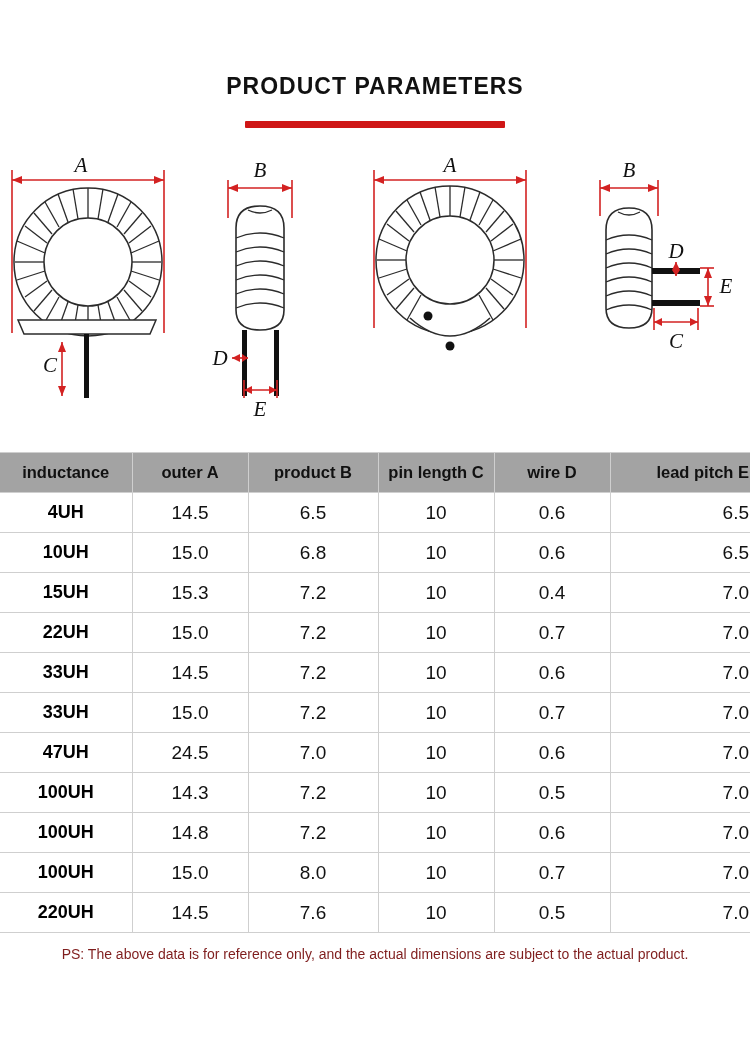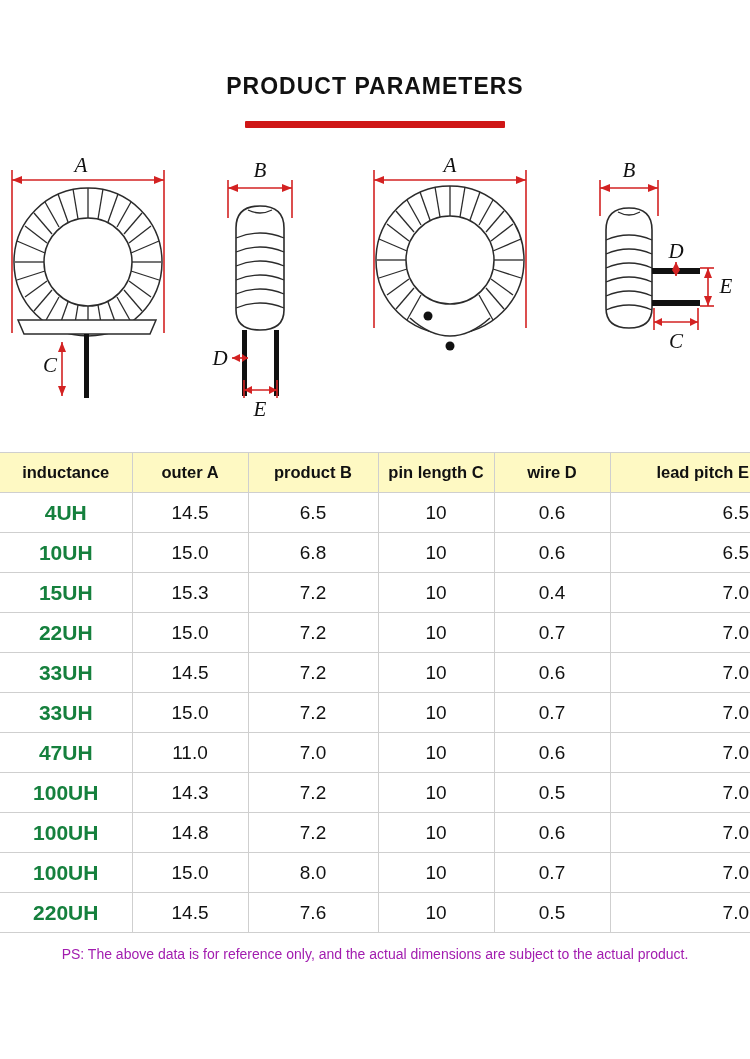--- a/index.html
+++ b/index.html
@@ -82,41 +82,41 @@
   table.params th, table.params td {
     border: 1px solid #cfcfcf;
     text-align: center;
     height: 37px;
     vertical-align: middle;
   }
   table.params th {
     font-size: 16.5px;
     font-weight: bold;
     color: #111;
-    background: #fef9c3;
+    background: #a3a3a3;
   }
   table.params td {
     font-size: 19px;
     color: #111;
   }
   table.params td.ind {
-    font-size: 21px;
+    font-size: 18px;
     font-weight: bold;
-    color: #15803d;
+    color: #000000;
   }
   table.params tr:first-child th { border-top: 1px solid #cfcfcf; }
   table.params th:first-child, table.params td:first-child { border-left: none; }
   table.params th:last-child, table.params td:last-child { border-right: none; text-align: right; }
 
   
   td.pale { color: #8e9aa4; }
 
   .footnote {
     font-size: 14px;
-    color: #a21caf;
+    color: #7f1d1d;
     text-align: center;
     padding-top: 13px;
   }
 </style>
 </head>
 <body>
 
 <div class="page">
 
   <div class="title-block">
@@ -399,21 +399,21 @@
       <tr>
         <td class="ind">33UH</td>
         <td>15.0</td>
         <td>7.2</td>
         <td>10</td>
         <td>0.7</td>
         <td>7.0</td>
       </tr>
       <tr>
         <td class="ind">47UH</td>
-        <td>11.0</td>
+        <td>24.5</td>
         <td>7.0</td>
         <td>10</td>
         <td>0.6</td>
         <td>7.0</td>
       </tr>
       <tr>
         <td class="ind">100UH</td>
         <td>14.3</td>
         <td>7.2</td>
         <td>10</td>

